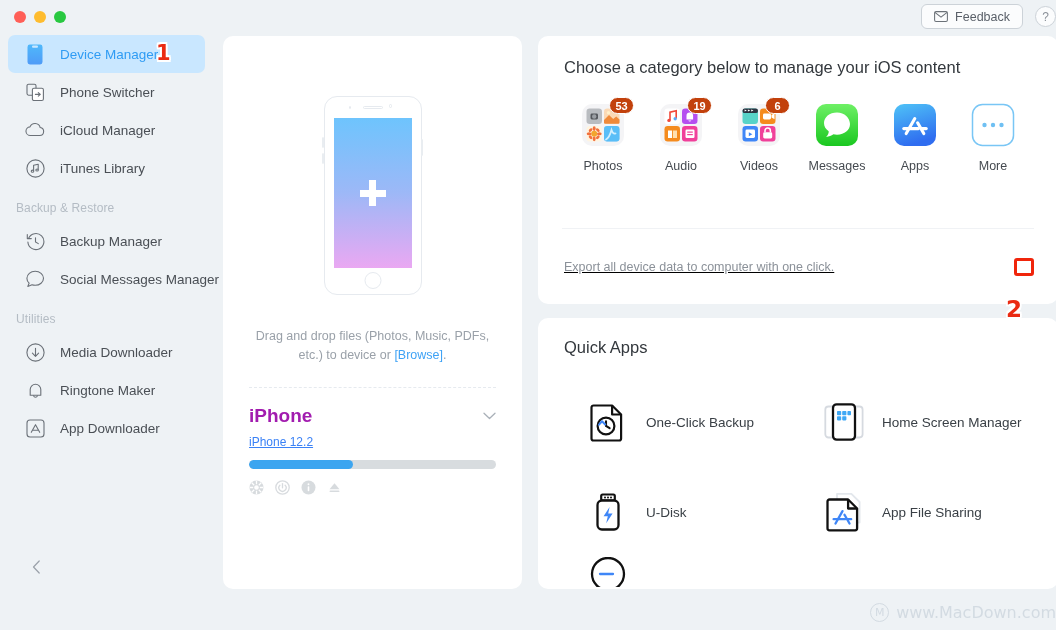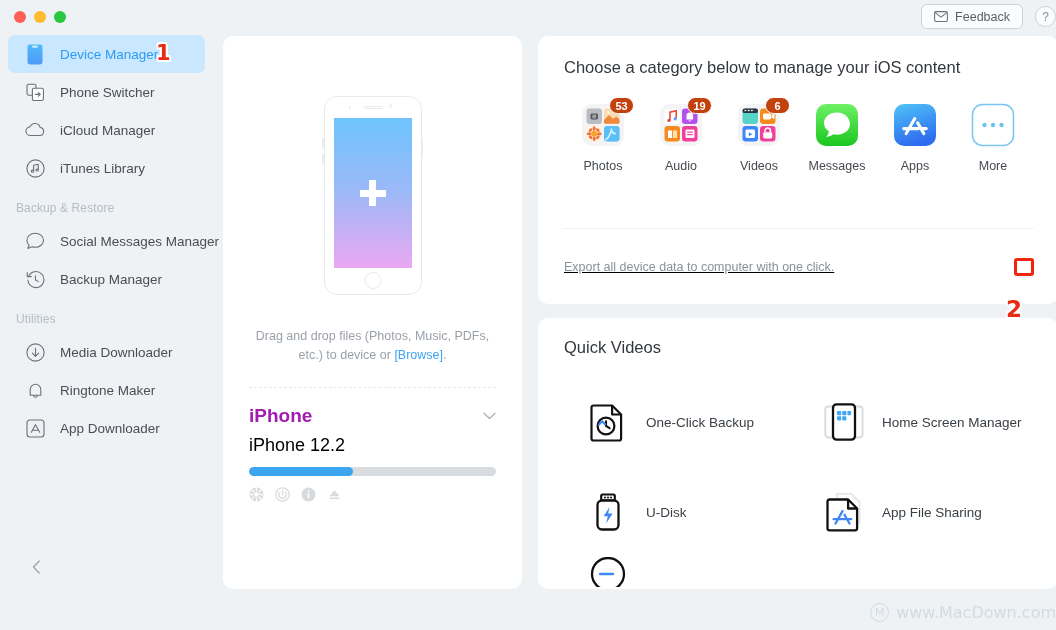--- a/index.html
+++ b/index.html
@@ -120,21 +120,21 @@
   .drop-text {
     text-align: center; font-size: 12.5px; color: #9aa1a9;
     line-height: 19px; padding: 32px 2px 0;
   }
   .drop-text a { color: #3ea2f5; text-decoration: none; }
   .divider { border-top: 1px dashed #e6eaef; margin: 22px 0 0; }
 
   .dev-name-row { display: flex; align-items: center; justify-content: space-between; padding-top: 17px; }
   .dev-name { font-size: 19px; color: #a21caf; font-weight: bold; }
   .chev { color: #a9b0b8; font-size: 12px; cursor: pointer; }
-  .dev-ver { font-size: 18px; color: #000000; padding-top: 8px; }
+  .dev-ver { font-size: 12px; color: #3b82f6; padding-top: 8px; text-decoration: underline; }
   .storage-bar { height: 9px; border-radius: 5px; background: #d8dcdf; margin-top: 11px; overflow: hidden; }
   .storage-fill { height: 100%; background: #3ca5f0; border-radius: 5px; }
   .storage-txt { font-size: 12.5px; color: #787f87; padding-top: 10px; }
   .dev-actions { display: flex; gap: 11px; padding-top: 11px; }
   .dev-actions .act { width: 15px; height: 15px; cursor: pointer; opacity: .55; }
 
   
   .right-col { flex: 1; display: flex; flex-direction: column; gap: 14px; min-width: 0; }
   .card { background: #fff; border-radius: 10px; }
   .card-cat { padding: 22px 24px 0; height: 268px; position: relative; }
@@ -257,36 +257,36 @@
               <ellipse cx="11.1" cy="11" rx="1.25" ry="1.05"></ellipse>
             </svg>
         </span>
         <span class="lbl">iTunes Library</span>
       </div>
 
       <div class="nav-group">Backup &amp; Restore</div>
 
       <div class="nav-item">
         <span class="ic">
-          <svg width="20" height="18" viewBox="0 0 20 18" fill="none" stroke="#6b7178" stroke-width="1.1">
-              <path d="M10.2 1.3c4.6 0 8.3 3.1 8.3 7s-3.7 7-8.3 7a10 10 0 0 1-3.2-.5l-4.2 1.6 1.3-3.2A6.5 6.5 0 0 1 1.9 8.3c0-3.9 3.7-7 8.3-7z" stroke-linejoin="round"></path>
-            </svg>
-        </span>
-        <span class="lbl">Social Messages Manager</span>
-      </div>
-
-      <div class="nav-item">
-        <span class="ic">
           <svg width="19" height="19" viewBox="0 0 19 19" fill="none" stroke="#6b7178" stroke-width="1.1">
               <path d="M2.6 6.3A8 8 0 1 1 1.9 10" stroke-linecap="round"></path>
               <path d="M1.3 2.6v4h4" stroke-linecap="round" stroke-linejoin="round"></path>
               <path d="M9.5 5.7v4.2l2.8 1.7" stroke-linecap="round"></path>
             </svg>
         </span>
         <span class="lbl">Backup Manager</span>
+      </div>
+
+      <div class="nav-item">
+        <span class="ic">
+          <svg width="20" height="18" viewBox="0 0 20 18" fill="none" stroke="#6b7178" stroke-width="1.1">
+              <path d="M10.2 1.3c4.6 0 8.3 3.1 8.3 7s-3.7 7-8.3 7a10 10 0 0 1-3.2-.5l-4.2 1.6 1.3-3.2A6.5 6.5 0 0 1 1.9 8.3c0-3.9 3.7-7 8.3-7z" stroke-linejoin="round"></path>
+            </svg>
+        </span>
+        <span class="lbl">Social Messages Manager</span>
       </div>
 
       <div class="nav-group">Utilities</div>
 
       <div class="nav-item">
         <span class="ic">
           <svg width="19" height="19" viewBox="0 0 19 19" fill="none" stroke="#6b7178" stroke-width="1.1">
               <circle cx="9.5" cy="9.5" r="8.6"></circle>
               <path d="M9.5 5.2v8.1M6.4 10.2l3.1 3.1 3.1-3.1" stroke-linecap="round" stroke-linejoin="round"></path>
             </svg>
@@ -552,21 +552,21 @@
 
           <div class="export-row">
             <span class="export-txt">Export all device data to computer with one click.</span>
             <span class="ctm-wrap">
               <span class="redbox"></span>
             </span>
           </div>
         </div>
 
         <div class="card card-quick">
-          <div class="quick-title">Quick Videos</div>
+          <div class="quick-title">Quick Apps</div>
           <div class="quick-grid">
 
             <div class="quick-item">
               <span class="qic">
                 <svg width="40" height="40" viewBox="0 0 40 40" fill="none">
                   <path d="M5.5 3.5h18.6l9 9v24a2 2 0 0 1-2 2H5.5a2 2 0 0 1-2-2v-31a2 2 0 0 1 2-2z" fill="#fff" stroke="#111" stroke-width="2.2" stroke-linejoin="round"></path>
                   <path d="M24.1 3.5v9h9" stroke="#111" stroke-width="2.2" stroke-linejoin="round"></path>
                   <circle cx="18" cy="24" r="8.4" fill="#fff" stroke="#111" stroke-width="2.2"></circle>
                   <path d="M18 19.3V24l3.6 2.2" stroke="#111" stroke-width="2.1" stroke-linecap="round"></path>
                   <path d="M11 22.6l3-3.3 3.2 3.1" stroke="#3f86f7" stroke-width="2.1" stroke-linecap="round" stroke-linejoin="round"></path>

